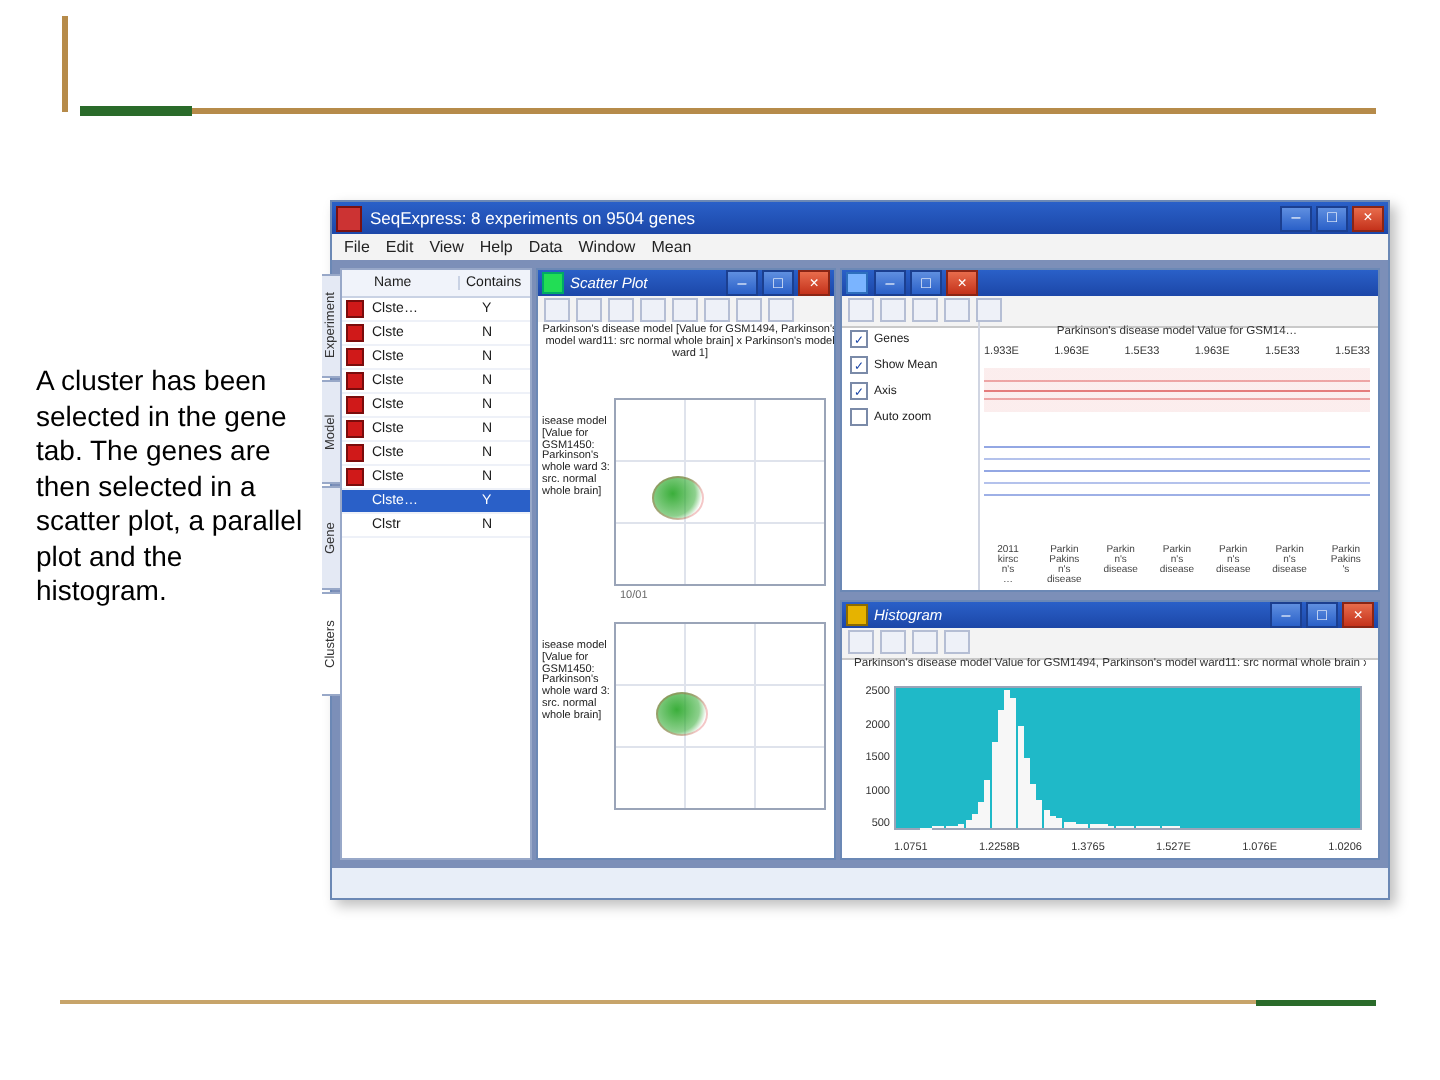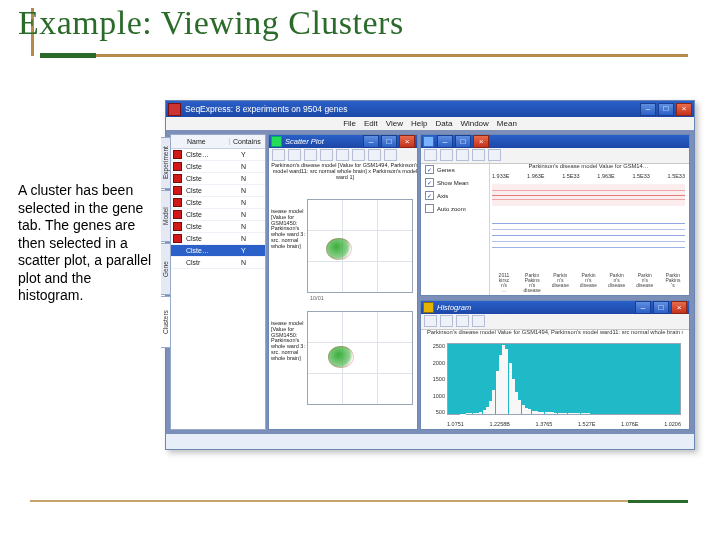--- a/index.html
+++ b/index.html
@@ -23,21 +23,21 @@
   
   .appwin { position:absolute; left:165px; top:100px; width:528px; height:348px; border:1px solid #6b88b5; background:#e8eef8; font-family:Tahoma, Arial, sans-serif; font-size:8px; color:#1a1a1a; box-shadow:3px 3px 6px rgba(0,0,0,.25); }
   .titlebar { display:flex; align-items:center; height:16px; padding:0 2px;
     background:linear-gradient(#2a60c8, #1c47a8); color:#fff; }
   .titlebar .appicon { width:11px; height:11px; margin-right:4px; background:#c33; border:1px solid #7a1010; }
   .titlebar .ttl { flex:1; white-space:nowrap; overflow:hidden; font-size:8.5px; }
   .winbtns { display:flex; gap:2px; }
   .winbtn { width:14px; height:11px; background:linear-gradient(#5f8fe0,#2a60c8); border:1px solid #1b3f90; color:#fff; display:flex; align-items:center; justify-content:center; font-size:8px; line-height:1; }
   .winbtn.close { background:linear-gradient(#e86c4c,#c4321b); border-color:#8a2515; }
 
-  .menubar { height:13px; background:#f3f3f3; border-bottom:1px solid #c3c3c3; display:flex; gap:8px; padding:0 6px; align-items:center; color:#222; font-size:8px;justify-content:center; }
+  .menubar { height:13px; background:#f3f3f3; border-bottom:1px solid #c3c3c3; display:flex; gap:8px; padding:0 6px; align-items:center; color:#222; font-size:8px; }
   .menubar span { cursor:default; }
 
   .client { position:absolute; left:0; right:0; top:29px; bottom:15px; background:#7c8fb8; }
   .statusbar { position:absolute; left:0; right:0; bottom:0; height:15px; background:#eef0f5; border-top:1px solid #b7bfd0; display:flex; align-items:center; justify-content:space-between; padding:0 6px; font-size:7.5px; color:#333; }
 
   
   .sidepanel { position:absolute; left:4px; top:4px; bottom:4px; width:94px; background:#fff; border:1px solid #98a8c8; }
   .sidetabs { position:absolute; left:-10px; top:2px; display:flex; flex-direction:column; gap:1px; }
   .sidetab { width:9px; height:50px; background:#e4e9f4; border:1px solid #98a8c8; border-right:none; writing-mode:vertical-rl; transform:rotate(180deg); font-size:6.5px; text-align:center; display:flex; align-items:center; justify-content:center; color:#333; }
   .sidetab.active { background:#fff; }
@@ -117,23 +117,20 @@
   .histo .xlabs { position:absolute; left:26px; right:8px; bottom:2px; display:flex; justify-content:space-between; font-size:5.5px; color:#333; }
   .bars { position:absolute; left:0; right:0; bottom:0; top:0; }
   .bar { position:absolute; bottom:0; width:3px; background:#f7f7f7; }
 </style>
 </head>
 <body>
 
 <div class="slide">
 
   <div class="title-vline"></div>
-  <div class="title-wrap">
-    <div class="title">Example: Viewing Clusters</div>
-  </div>
   <div class="title-underline-track">
     <div class="title-underline-accent"></div>
   </div>
 
   <div class="caption">A cluster has been selected in the gene tab. The genes are then selected in a scatter plot, a parallel plot and the histogram.</div>
 
   <div class="appwin">
     <div class="titlebar">
       <div class="appicon"></div>
       <div class="ttl">SeqExpress: 8 experiments on 9504 genes</div>

